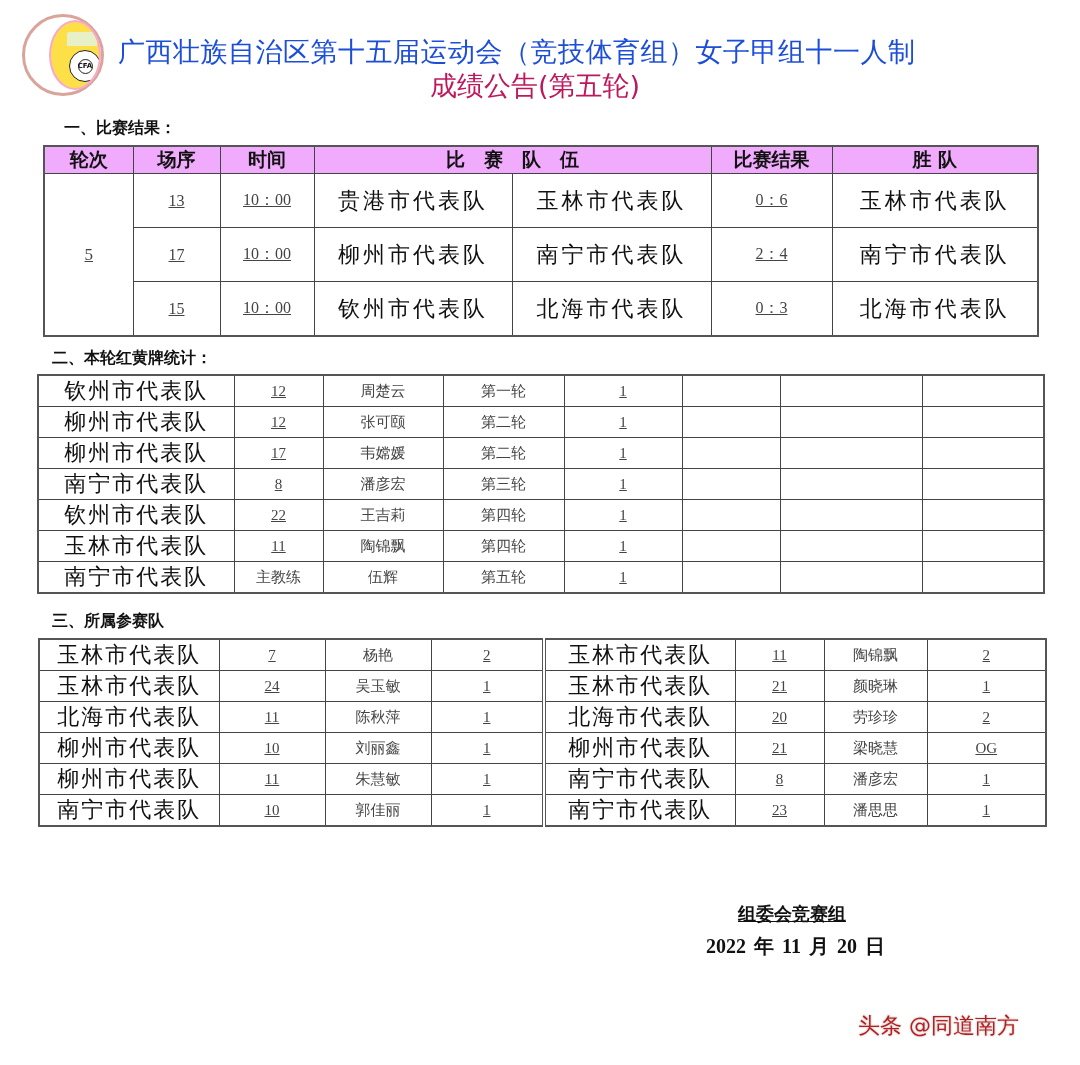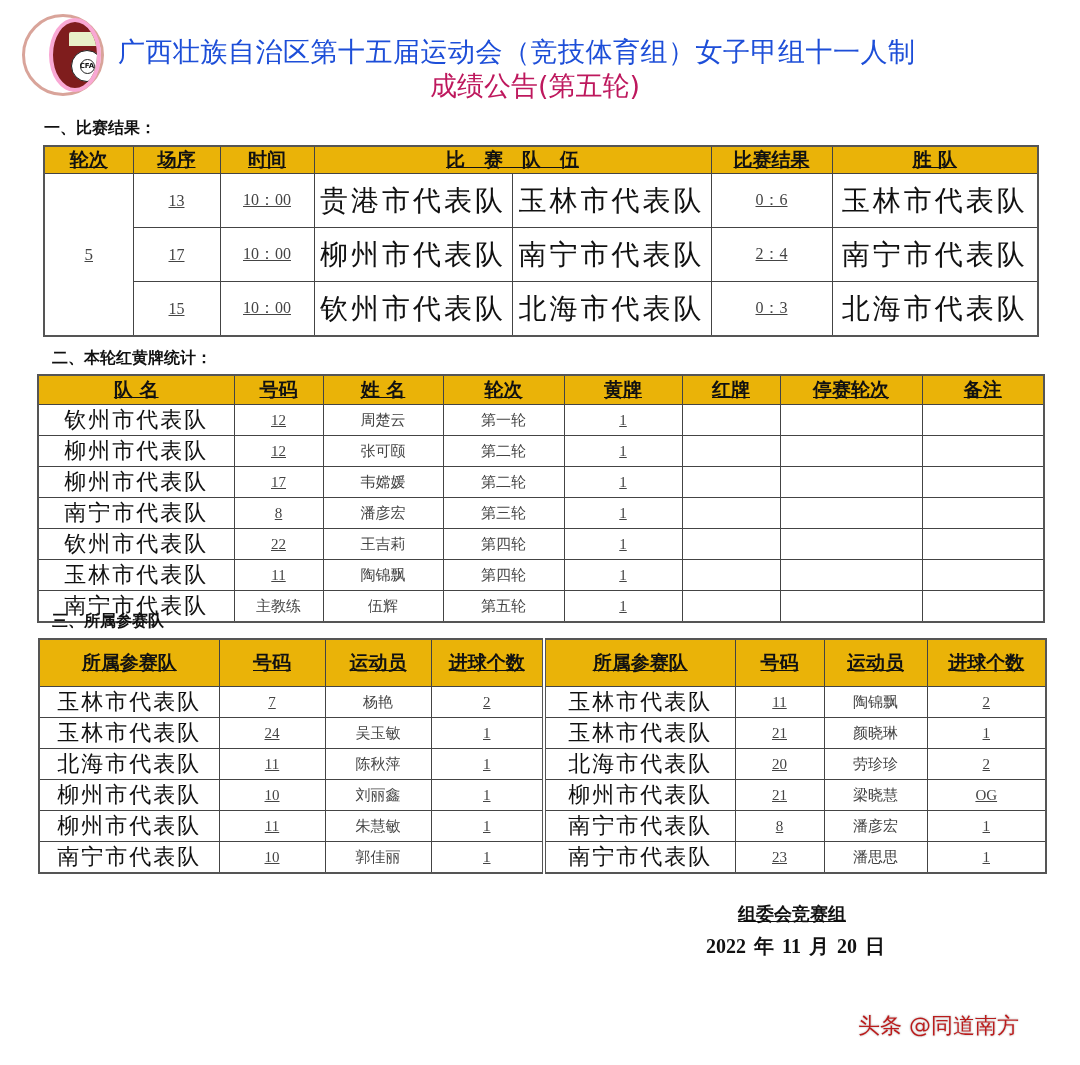--- a/index.html
+++ b/index.html
@@ -8,22 +8,22 @@
       font-family: "DejaVu Serif", "Liberation Serif", serif; color: #111;
     }
     .abs { position: absolute; }
     
     .logo {
       left: 22px; top: 14px; width: 82px; height: 82px; border-radius: 50%;
       background: #fff; border: 3px solid #d9a49a; box-sizing: border-box;
       display: flex; align-items: center; justify-content: center;
     }
     .logo-inner {
-      width: 66px; height: 66px; border-radius: 50%; background: #7f1d1d;
-      border: 4px solid #f9a8d4; position: relative; overflow: hidden; margin-left: 24px;
+      width: 66px; height: 66px; border-radius: 50%; background: #fde047;
+      border: 2px solid #f9a8d4; position: relative; overflow: hidden; margin-left: 24px;
     }
     .logo-gate {
       position: absolute; left: 16px; top: 10px; width: 30px; height: 14px;
       background: #e8f0c8; border-radius: 2px 2px 0 0;
     }
     .logo-ball {
       position: absolute; left: 18px; top: 28px; width: 30px; height: 30px;
       border-radius: 50%; background: #fff; border: 1px solid #222;
       display: flex; align-items: center; justify-content: center;
       font-family: "DejaVu Sans", sans-serif; font-size: 7px; font-weight: bold;
@@ -41,34 +41,33 @@
     .section {
       font-family: "DejaVu Sans", sans-serif; font-weight: bold; font-size: 16px;
       white-space: nowrap; color: #111;
     }
     table { border-collapse: collapse; position: absolute; table-layout: fixed; }
     td, th {
       border: 1.5px solid #444; padding: 0; text-align: center; vertical-align: middle;
       overflow: hidden; white-space: nowrap;
     }
     th {
-      background: #eab308; font-family: "DejaVu Sans", sans-serif; font-weight: bold;
+      background: #f0abfc; font-family: "DejaVu Sans", sans-serif; font-weight: bold;
       color: #111;
-      text-decoration: underline;
     }
     .outer { border: 2px solid #555; }
     .team { font-family: "DejaVu Sans", sans-serif; letter-spacing: 3px; color: #111; }
     .num { font-family: "Liberation Serif", serif; color: #444; text-decoration: underline; }
     .name { font-family: "DejaVu Serif", serif; color: #444; }
     .dash-right { border-right: 1.5px dashed #888 !important; }
 
     #t1 { left: 43px; top: 145px; width: 994px; }
     #t1 th { height: 25px; font-size: 19px; }
     #t1 td { height: 53px; font-size: 16px; }
-    #t1 .team { font-size: 28px; }
+    #t1 .team { font-size: 22px; }
 
     #t2 { left: 37px; top: 374px; width: 1006px; }
     #t2 th { height: 28px; font-size: 19px; }
     #t2 td { height: 26.5px; font-size: 15px; }
     #t2 .team { font-size: 22px; letter-spacing: 2px; text-align: center; }
 
     #t3 { left: 38px; top: 638px; width: 1007px; }
     #t3 th { height: 46px; font-size: 19px; }
     #t3 td { height: 28.5px; font-size: 15px; }
     #t3 .team { font-size: 22px; letter-spacing: 2px; }
@@ -95,21 +94,21 @@
   <div class="logo-inner">
     <div class="logo-gate"></div>
     <div class="logo-ball">
       <span>CFA</span>
     </div>
   </div>
 </div>
 <div class="abs title1">广西壮族自治区第十五届运动会（竞技体育组）女子甲组十一人制</div>
 <div class="abs title2">成绩公告(第五轮)</div>
 
-<div class="abs section" style="left:44px; top:118px;">一、比赛结果：</div>
+<div class="abs section" style="left:64px; top:118px;">一、比赛结果：</div>
 <table id="t1" class="outer">
   <colgroup>
     <col style="width:89px">
       <col style="width:87px">
       <col style="width:94px">
     <col style="width:198px">
       <col style="width:199px">
       <col style="width:121px">
       <col style="width:206px">
   </colgroup>
@@ -156,30 +155,20 @@
     <col style="width:196px">
       <col style="width:89px">
       <col style="width:120px">
       <col style="width:121px">
     <col style="width:118px">
       <col style="width:98px">
       <col style="width:142px">
       <col style="width:122px">
   </colgroup>
   <tbody>
-      <tr>
-    <th>队 名</th>
-    <th>号码</th>
-    <th>姓 名</th>
-    <th>轮次</th>
-    <th>黄牌</th>
-    <th>红牌</th>
-    <th>停赛轮次</th>
-    <th>备注</th>
-  </tr>
   <tr>
     <td class="team">钦州市代表队</td>
     <td class="num">12</td>
     <td class="name">周楚云</td>
     <td class="name">第一轮</td>
     <td class="num">1</td>
     <td></td>
     <td></td>
     <td></td>
   </tr>
@@ -252,30 +241,20 @@
     <col style="width:180px">
       <col style="width:106px">
       <col style="width:106px">
       <col style="width:113px">
     <col style="width:191px">
       <col style="width:89px">
       <col style="width:103px">
       <col style="width:119px">
   </colgroup>
   <tbody>
-      <tr>
-    <th>所属参赛队</th>
-    <th>号码</th>
-    <th>运动员</th>
-    <th>进球个数</th>
-    <th class="split">所属参赛队</th>
-    <th>号码</th>
-    <th>运动员</th>
-    <th>进球个数</th>
-  </tr>
   <tr>
     <td class="team">玉林市代表队</td>
     <td class="num">7</td>
     <td class="name">杨艳</td>
     <td class="num">2</td>
     <td class="team split">玉林市代表队</td>
     <td class="num">11</td>
     <td class="name">陶锦飘</td>
     <td class="num">2</td>
   </tr>

